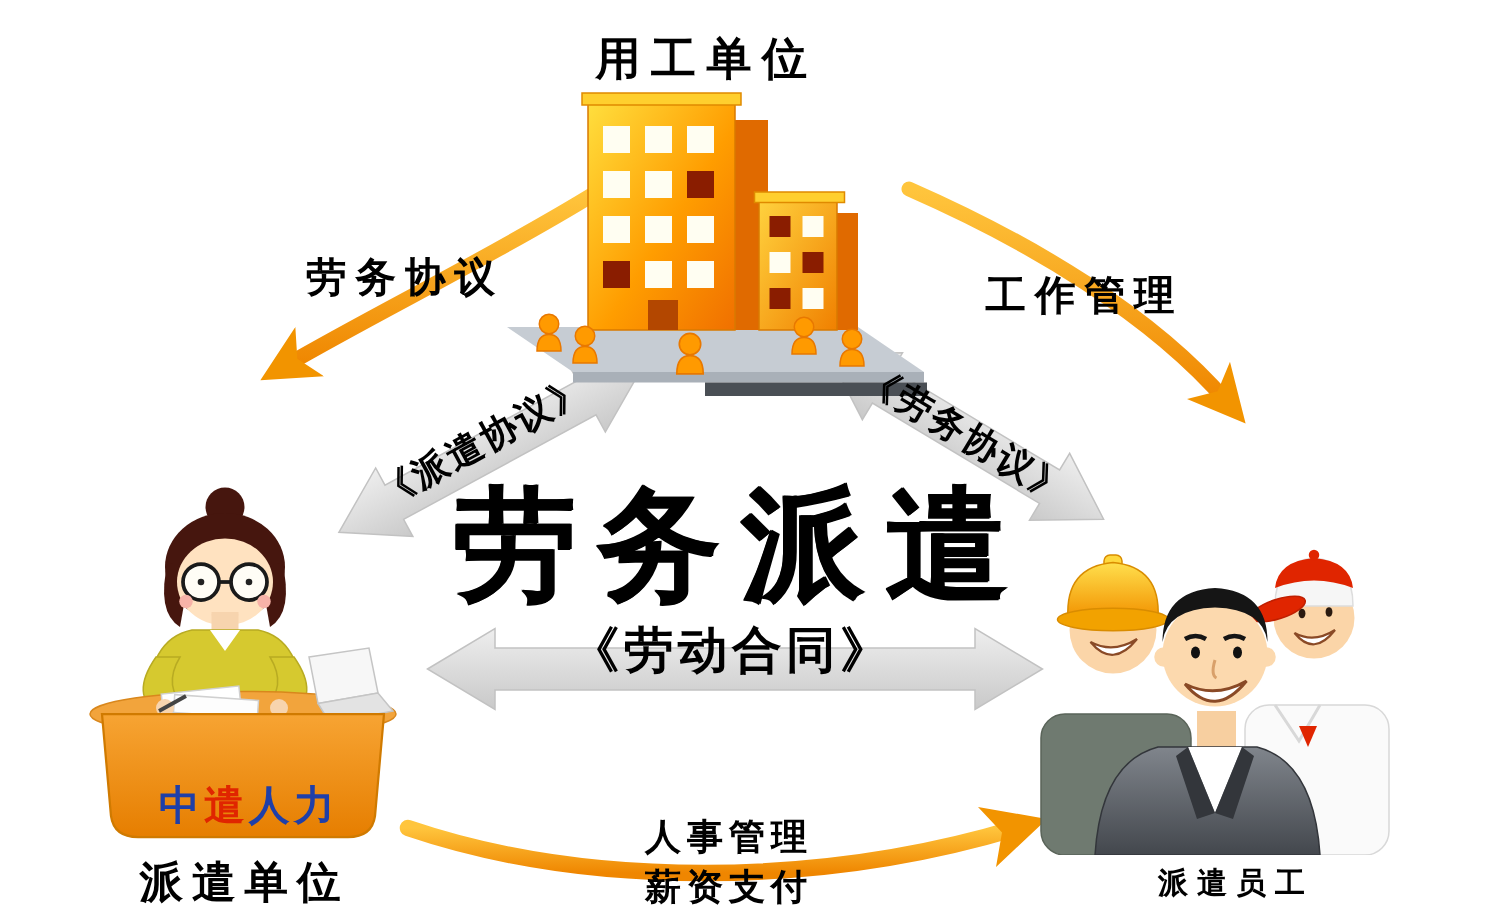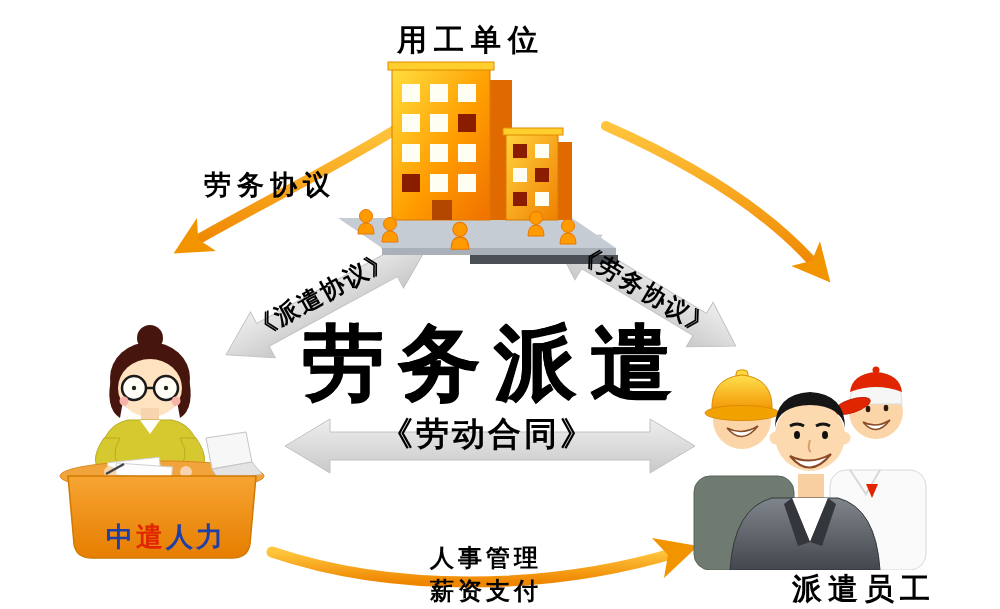--- a/index.html
+++ b/index.html
@@ -23,21 +23,21 @@
   .rot-right   { left:644px; top:290px; font-size:24px; letter-spacing:2px;
                  transform:translate(-50%,-50%) rotate(31deg); }
   .center-title{
     position:absolute; left:494px; top:364px; transform:translate(-50%,-50%);
     font-size:82px; font-weight:700; letter-spacing:14px; white-space:nowrap;
     z-index:4; font-family:"Liberation Serif", serif;
     text-shadow:1px 0 0 #000, 0 1px 0 #000;
   }
   .contract    { left:488px; top:434px; font-size:33px; letter-spacing:3px; }
   .unit        { left:163px; top:589px; font-size:29px; letter-spacing:6px; }
-  .emp         { left:864px; top:589px; font-size:30px; letter-spacing:6px; }
+  .emp         { left:824px; top:589px; font-size:20px; letter-spacing:6px; }
   .hr          { left:486px; top:558px; font-size:24px; letter-spacing:4px; }
   .pay         { left:486px; top:591px; font-size:24px; letter-spacing:4px; }
   .brand {
     position:absolute; left:166px; top:537px; transform:translate(-50%,-50%);
     font-size:27px; font-weight:bold; letter-spacing:3px; white-space:nowrap; z-index:5;
     font-family:Liberation Sans, sans-serif;
   }
   .brand .blue { color:#1F3FA8; }
   .brand .red  { color:#E02500; }
   .arrows { z-index:1; }
@@ -248,26 +248,28 @@
       <path d="M110,118 Q117,114 124,118 M136,118 Q143,114 150,118" stroke="#151515" stroke-width="3" fill="none"></path>
       <ellipse cx="117" cy="127" rx="3" ry="4" fill="#111"></ellipse>
       <ellipse cx="145" cy="127" rx="3" ry="4" fill="#111"></ellipse>
       <path d="M130,132 Q127,142 131,144" stroke="#d9a06a" stroke-width="2" fill="none"></path>
       <path d="M110,148 Q130,172 151,146 Q130,158 110,148 Z" fill="#ffffff" stroke="#8a4a26" stroke-width="2"></path>
     </g>
   </svg>
 
   <div class="lbl title-top">用工单位</div>
   <div class="lbl svc">劳务协议</div>
+  <div class="lbl work">工作管理</div>
   <div class="lbl rot-left">《派遣协议》</div>
   <div class="lbl rot-right">《劳务协议》</div>
   <div class="center-title">劳务派遣</div>
   <div class="lbl contract">《劳动合同》</div>
 
   <div class="brand">
     <span class="blue">中</span><span class="red">遣</span><span class="blue">人力</span>
   </div>
 
+  <div class="lbl unit">派遣单位</div>
   <div class="lbl emp">派遣员工</div>
   <div class="lbl hr">人事管理</div>
   <div class="lbl pay">薪资支付</div>
 
 </div>
 
 </body></html>

